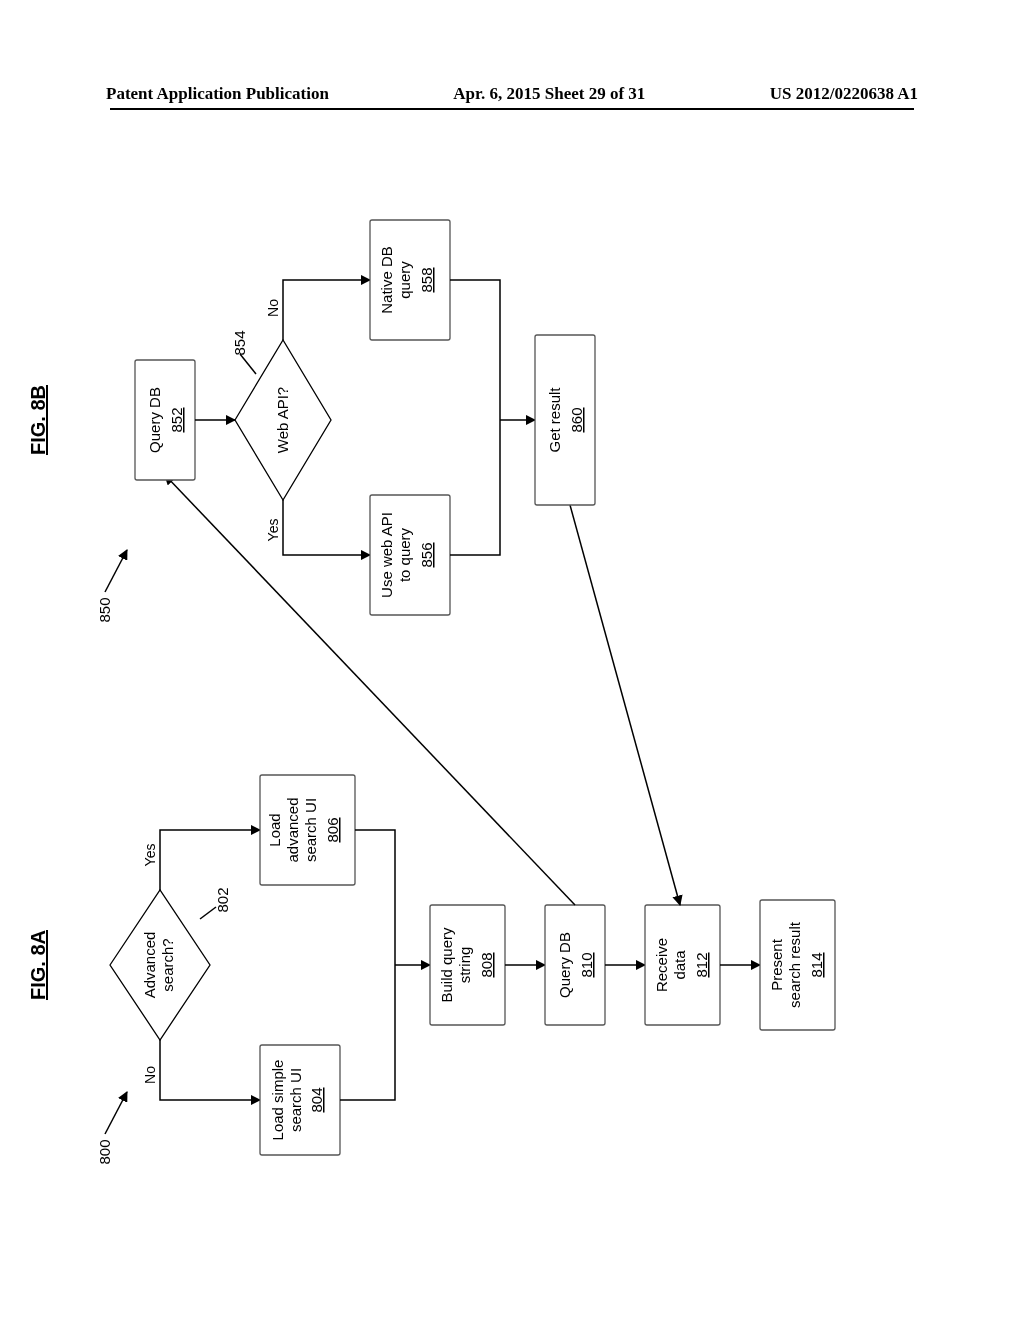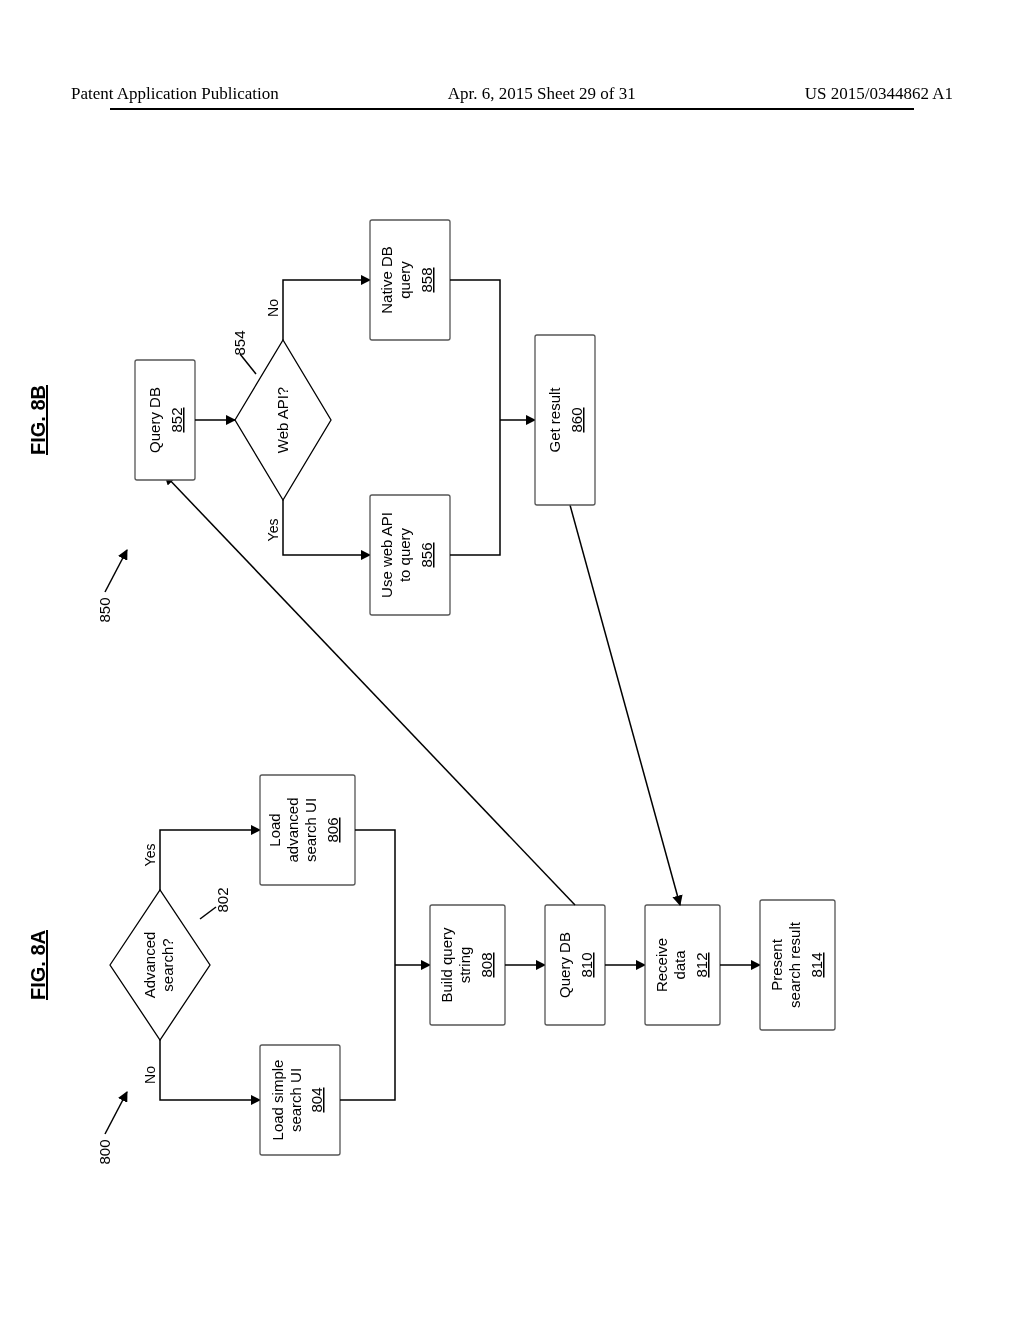--- a/index.html
+++ b/index.html
@@ -8,25 +8,25 @@
     height: 1320px;
     background: #fff;
     font-family: "Times New Roman", serif;
     position: relative;
   }
   .header {
     position: absolute;
     top: 84px;
     left: 0;
     width: 1024px;
-    padding: 0 71px;
+    padding: 0 106px;
     display: flex;
     justify-content: space-between;
     font-size: 17px;
-    font-weight: normal;
+    font-weight: bold;
   }
   .header-rule {
     position: absolute;
     top: 108px;
     left: 110px;
     width: 804px;
     height: 2px;
     background: #000;
   }
   
@@ -82,21 +82,21 @@
     stroke-width: 1.5;
     fill: none;
   }
 </style>
 </head>
 <body>
 
 <div class="header">
   <span>Patent Application Publication</span>
   <span>Apr. 6, 2015  Sheet 29 of 31</span>
-  <span>US 2015/0344862 A1</span>
+  <span>US 2012/0220638 A1</span>
 </div>
 <div class="header-rule"></div>
 
 <div class="diagram">
 <svg viewBox="0 0 1024 1050">
   <defs>
     <marker id="ah" viewBox="0 0 10 10" refX="9" refY="5" markerWidth="7" markerHeight="7" orient="auto-start-reverse">
       <path d="M0,0 L10,5 L0,10 z" fill="#000"></path>
     </marker>
   </defs>

